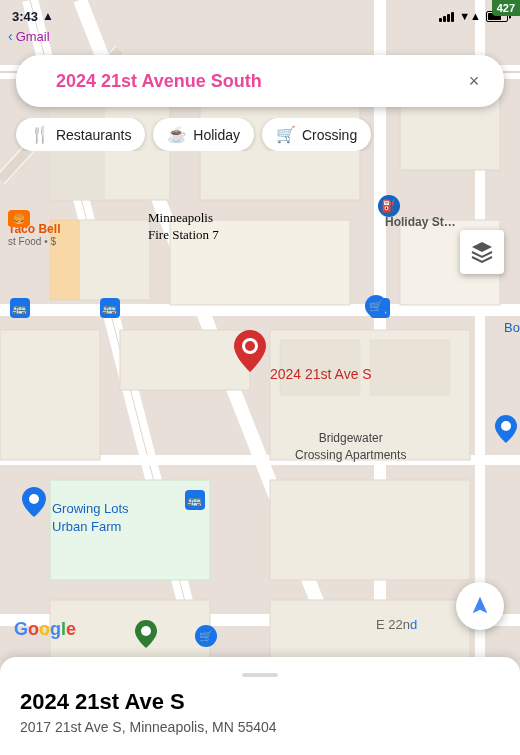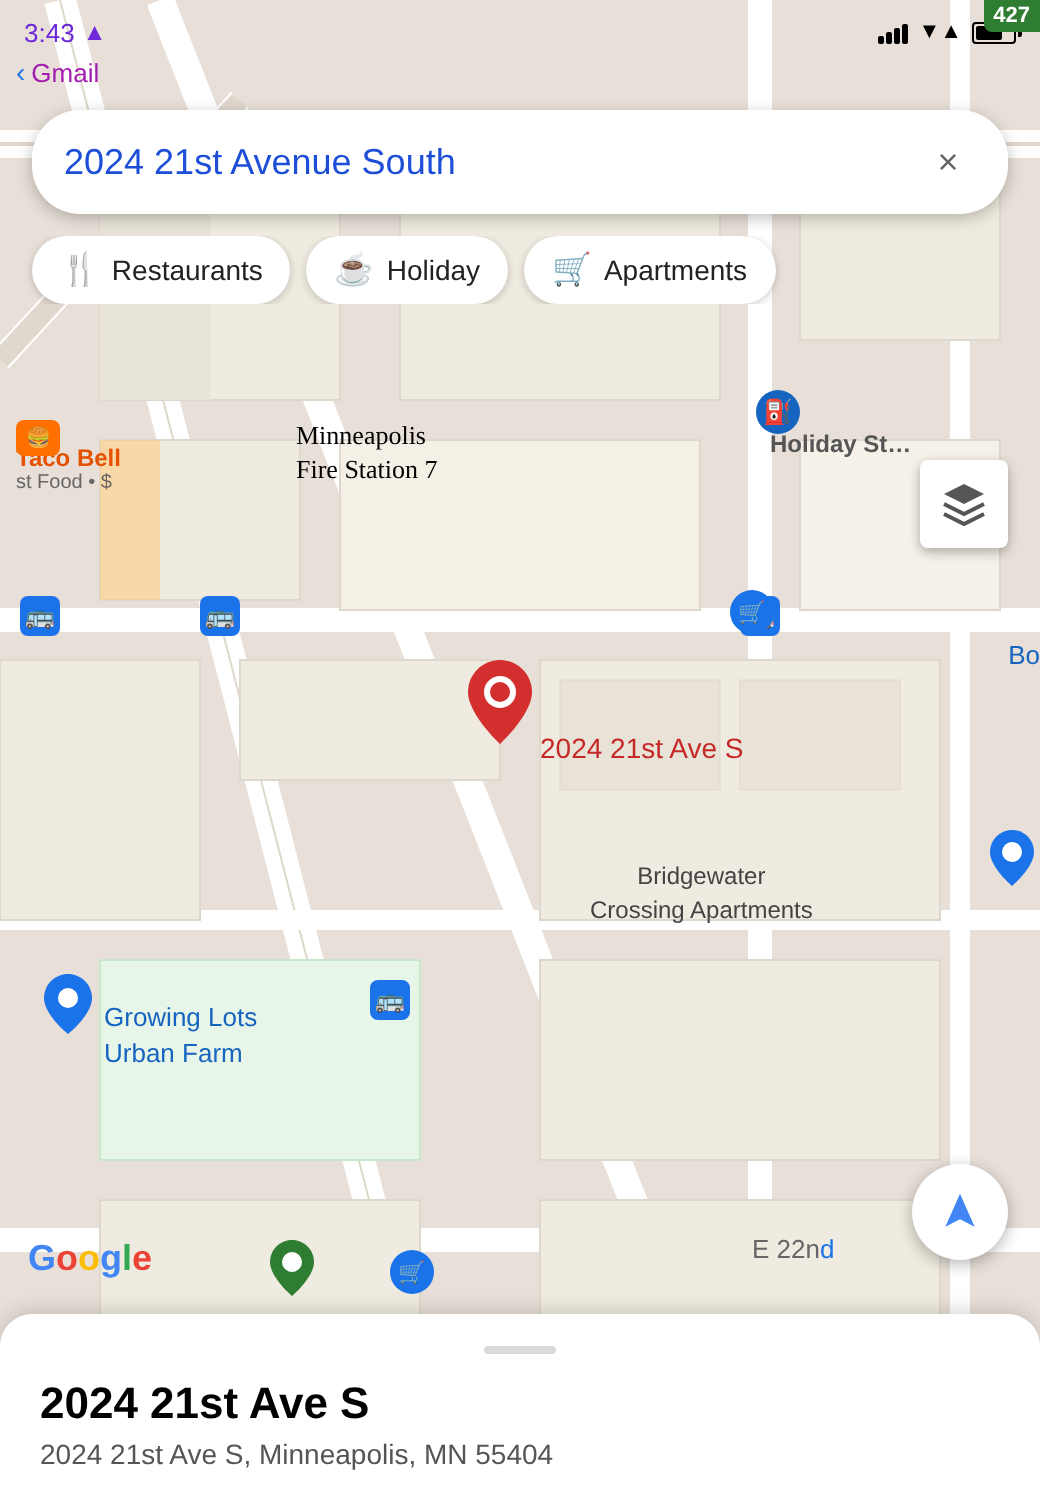--- a/index.html
+++ b/index.html
@@ -24,22 +24,22 @@
       display: flex;
       align-items: center;
       justify-content: space-between;
       padding: 4px 12px 0;
     }
     .status-left {
       display: flex;
       align-items: center;
       gap: 4px;
       font-size: 13px;
-      font-weight: 400;
-      color: #6d28d9;
+      font-weight: 700;
+      color: #0f172a;
     }
     .status-right {
       display: flex;
       align-items: center;
       gap: 5px;
     }
     .signal-bars {
       display: flex;
       align-items: flex-end;
       gap: 1px;
@@ -134,22 +134,23 @@
       height: 52px;
       display: flex;
       align-items: center;
       padding: 0 16px;
       box-shadow: 0 2px 8px rgba(0,0,0,0.25);
       z-index: 50;
     }
     .search-text {
       flex: 1;
       font-size: 18px;
-      font-weight: 400;
-      color: #1d4ed8;
+      font-weight: 700;
+      color: #ec4899;
+      margin-left: 24px;
     }
     .close-btn {
       width: 28px;
       height: 28px;
       display: flex;
       align-items: center;
       justify-content: center;
       cursor: pointer;
       color: #666;
       font-size: 18px;
@@ -480,35 +481,35 @@
   <div class="pill">
     <span class="pill-icon">🍴</span>
     <span>Restaurants</span>
   </div>
   <div class="pill">
     <span class="pill-icon">☕</span>
     <span>Holiday</span>
   </div>
   <div class="pill">
     <span class="pill-icon">🛒</span>
-    <span>Apartments</span>
+    <span>Crossing</span>
   </div>
 </div>
 
 <div class="layer-btn">
   <svg width="24" height="24" viewBox="0 0 24 24" fill="none">
     <path d="M12 2L2 7l10 5 10-5-10-5z" fill="#555"></path>
     <path d="M2 12l10 5 10-5" stroke="#555" stroke-width="2" fill="none"></path>
     <path d="M2 17l10 5 10-5" stroke="#555" stroke-width="2" fill="none"></path>
   </svg>
 </div>
 
 <div class="nav-btn">
   <svg width="22" height="22" viewBox="0 0 24 24" fill="#4285f4">
     <path d="M12 2L4 20l8-4 8 4z"></path>
   </svg>
 </div>
 
 <div class="bottom-card">
   <div class="bottom-card-handle"></div>
   <div class="card-title">2024 21st Ave S</div>
-  <div class="card-subtitle">2024 21st Ave S, Minneapolis, MN 55404</div>
+  <div class="card-subtitle">2017 21st Ave S, Minneapolis, MN 55404</div>
 </div>
 
 </body></html>

